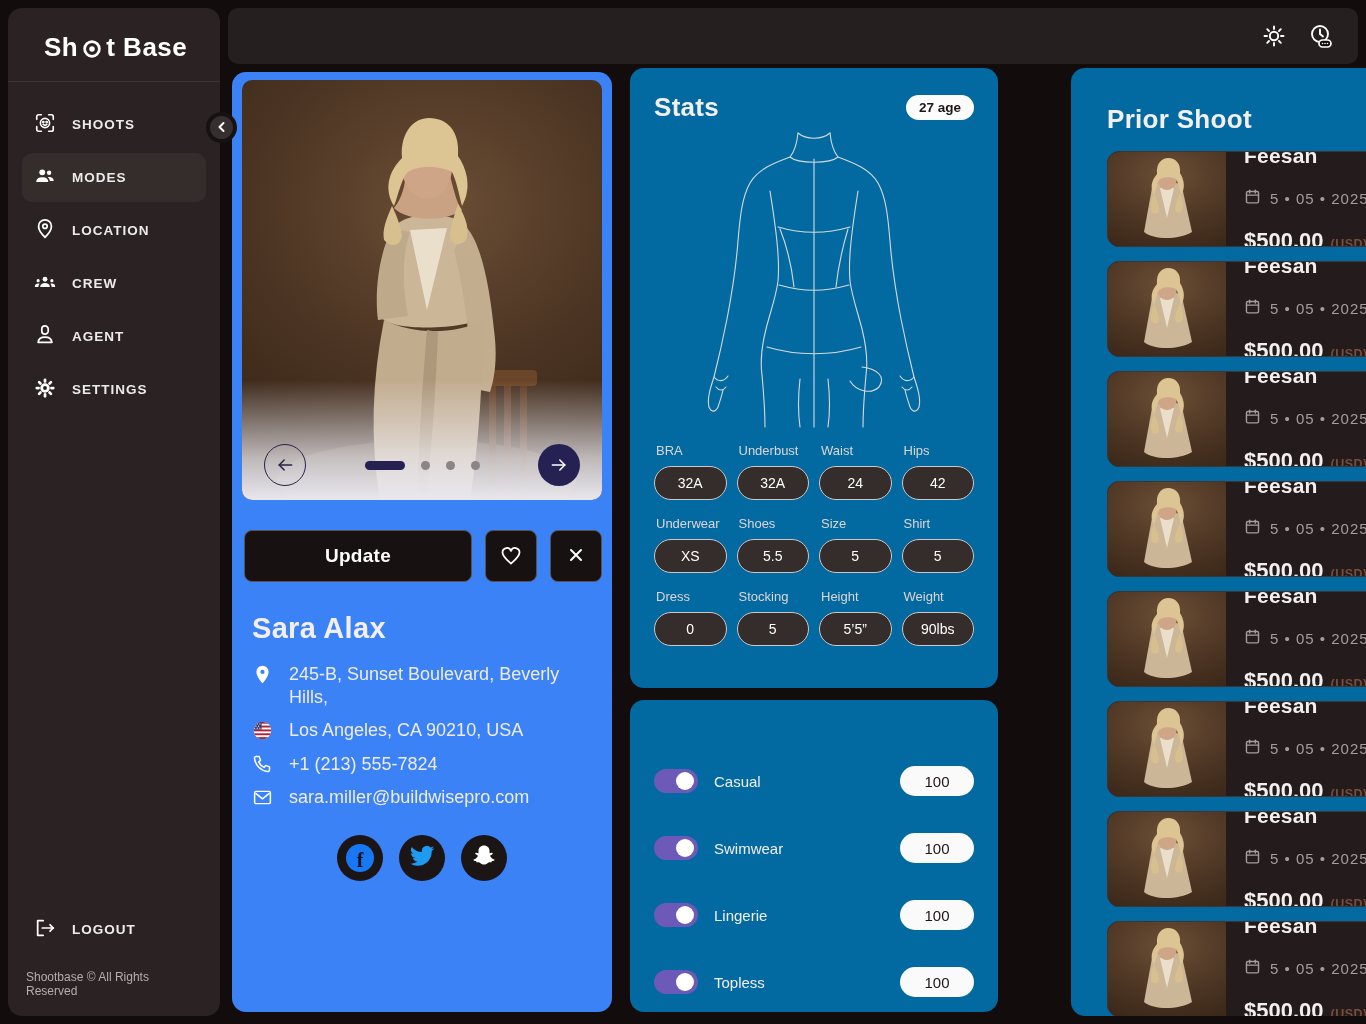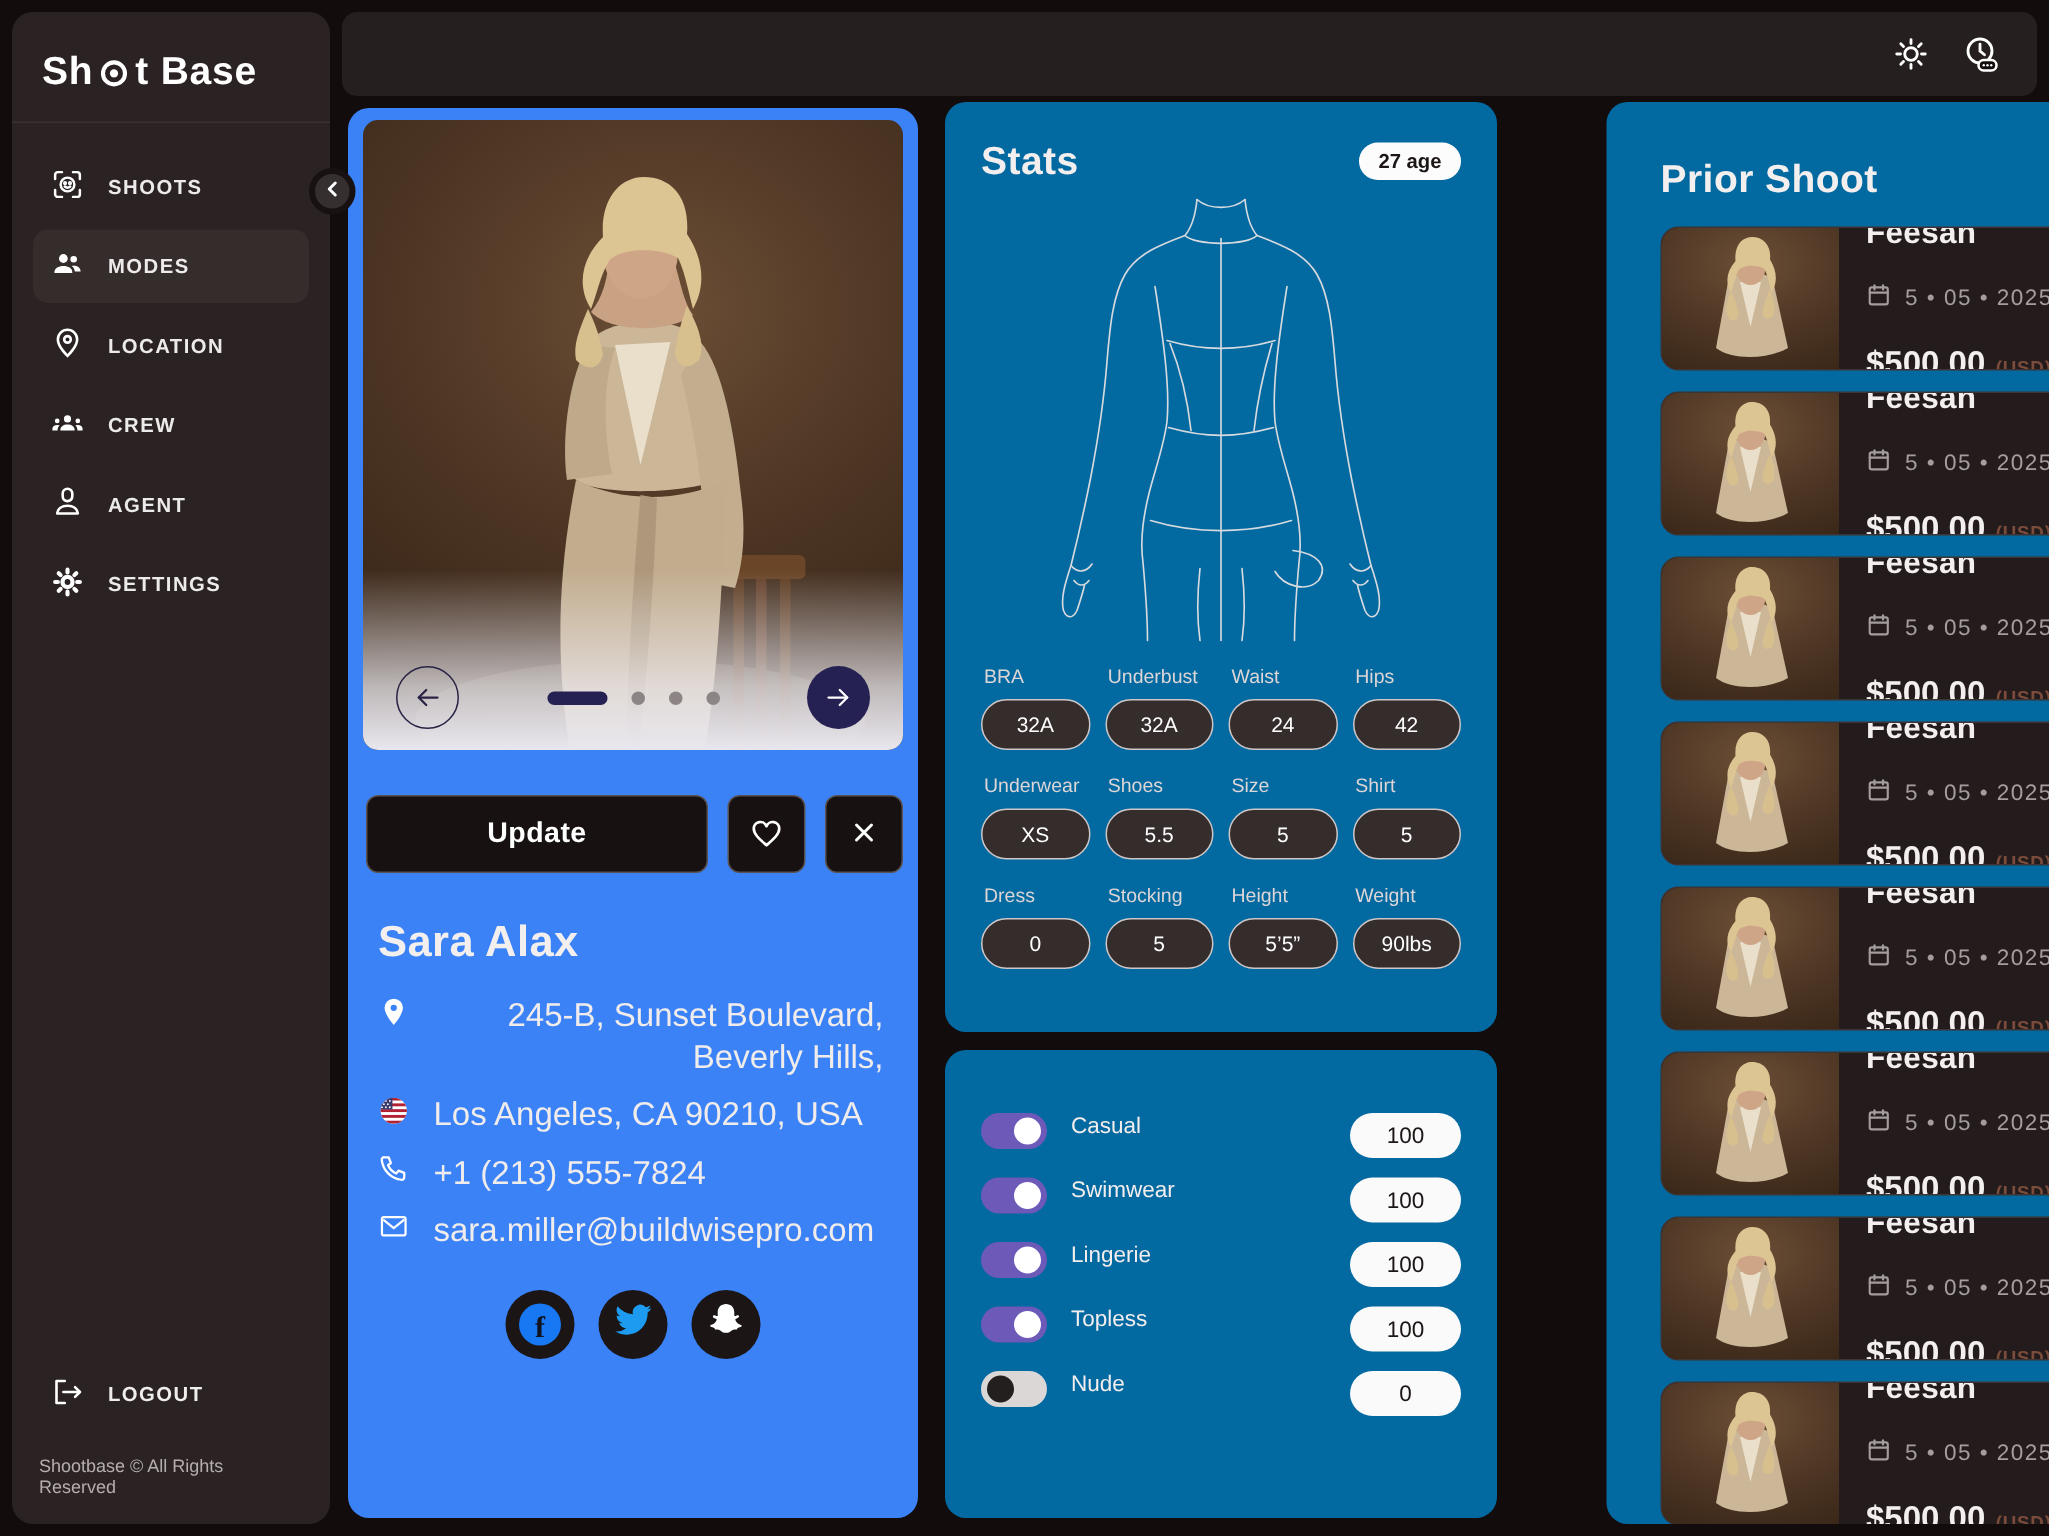--- a/index.html
+++ b/index.html
@@ -9,21 +9,21 @@
     font-family:"Liberation Sans","DejaVu Sans",sans-serif;
     color:#f3efef;
     overflow:hidden;
   }
   .app { position:relative; width:1366px; height:1024px; }
 
   
   .sidebar { position:absolute; left:8px; top:8px; width:212px; height:1008px;
     background:#2b2323; border-radius:14px; padding:20px 14px; }
   .logo { display:flex; align-items:center; gap:2px; font-size:26px; font-weight:700;
-    letter-spacing:.5px; padding:4px 6px 18px; color:#fff; }
+    letter-spacing:.5px; padding:4px 6px 18px; color:#fff;margin-left:16px; }
   .logo .aperture { display:inline-flex; margin:0 1px; }
   .sidebar-divider { height:1px; background:#3b3232; margin:0 -14px 18px; }
   .nav-item { display:flex; align-items:center; gap:16px; padding:12px 12px; margin-bottom:4px;
     border-radius:10px; font-size:13.5px; letter-spacing:1px; font-weight:600; color:#eceaea; cursor:pointer; }
   .nav-item.active { background:#352c2c; }
   .nav-item svg { flex:0 0 auto; }
   .collapse-btn { position:absolute; left:206px; top:112px; width:31px; height:31px; border-radius:50%;
     background:#352f2f; border:4px solid #171111; display:flex; align-items:center; justify-content:center;
     cursor:pointer; z-index:6; color:#fff; }
   .sidebar-bottom { position:absolute; left:14px; right:14px; bottom:18px; }
@@ -55,21 +55,21 @@
   .dot { width:9px; height:9px; border-radius:50%; background:#8d8585; cursor:pointer; }
 
   .action-row { display:flex; gap:13px; margin-top:30px; padding:0 0 0 2px; }
   .btn { background:#171111; border:1px solid #5a5252; border-radius:8px; color:#fff; cursor:pointer;
     display:flex; align-items:center; justify-content:center; }
   .btn-update { width:228px; height:52px; font-size:19px; font-weight:700; letter-spacing:.3px; }
   .btn-sq { width:52px; height:52px; }
 
   .model-name { font-size:29px; font-weight:700; letter-spacing:.3px; margin:30px 0 18px; padding-left:10px; }
   .contact { padding-left:10px; display:flex; flex-direction:column; gap:11px; }
-  .c-row { display:flex; gap:15px; align-items:flex-start; font-size:22px; color:#f0ecec; line-height:1.25;text-align:right; }
+  .c-row { display:flex; gap:15px; align-items:flex-start; font-size:18px; color:#f0ecec; line-height:1.25; }
   .c-row .c-icon { flex:0 0 22px; display:flex; margin-top:1px; }
   .socials { display:flex; justify-content:center; gap:16px; margin-top:26px; }
   .social-chip { width:46px; height:46px; border-radius:50%; background:#1b1515; display:flex;
     align-items:center; justify-content:center; cursor:pointer; }
   .fb-circle { width:28px; height:28px; border-radius:50%; background:#1877f2; color:#10131c;
     font-weight:700; font-size:20px; display:flex; align-items:flex-end; justify-content:center;
     font-family:"Liberation Serif","DejaVu Serif",serif; overflow:hidden; }
 
   
   .panel { position:absolute; background:#0369a1; border-radius:14px; }
@@ -81,21 +81,21 @@
   .figure-wrap { display:flex; justify-content:center; margin-top:6px; }
   .stats-grid { display:grid; grid-template-columns:repeat(4,1fr); column-gap:10px; row-gap:16px; margin-top:14px; }
   .stat-label { font-size:13px; color:#ddd6d6; margin-bottom:8px; padding-left:2px; }
   .stat-pill { height:34px; border-radius:17px; border:1px solid #cfc7c7; background:#352c2c;
     display:flex; align-items:center; justify-content:center; font-size:14px; color:#fff; cursor:pointer; }
 
   
   .looks-panel { left:630px; top:700px; width:368px; height:312px; padding:24px; }
   .usd-label { font-size:13.5px; color:#d6cfcf; letter-spacing:.5px; }
   .looks-list { margin-top:18px; display:flex; flex-direction:column; gap:13px; }
-  .look-row { display:flex; align-items:flex-start; }
+  .look-row { display:flex; align-items:center;margin-top:24px; }
   .toggle { width:44px; height:24px; border-radius:13px; background:#dbd7d7; position:relative;
     cursor:pointer; flex:0 0 auto; }
   .toggle .knob { position:absolute; top:3px; left:4px; width:18px; height:18px; border-radius:50%; background:#241f1f; }
   .toggle.on { background:#6c59b8; }
   .toggle.on .knob { left:auto; right:4px; background:#fff; }
   .look-label { font-size:15px; margin-left:16px; color:#f2eeee; }
   .look-value { margin-left:auto; width:74px; height:30px; border-radius:16px; background:#fbfafa;
     color:#1c1616; font-size:15px; font-weight:500; display:flex; align-items:center; justify-content:center; cursor:pointer; }
 
   

